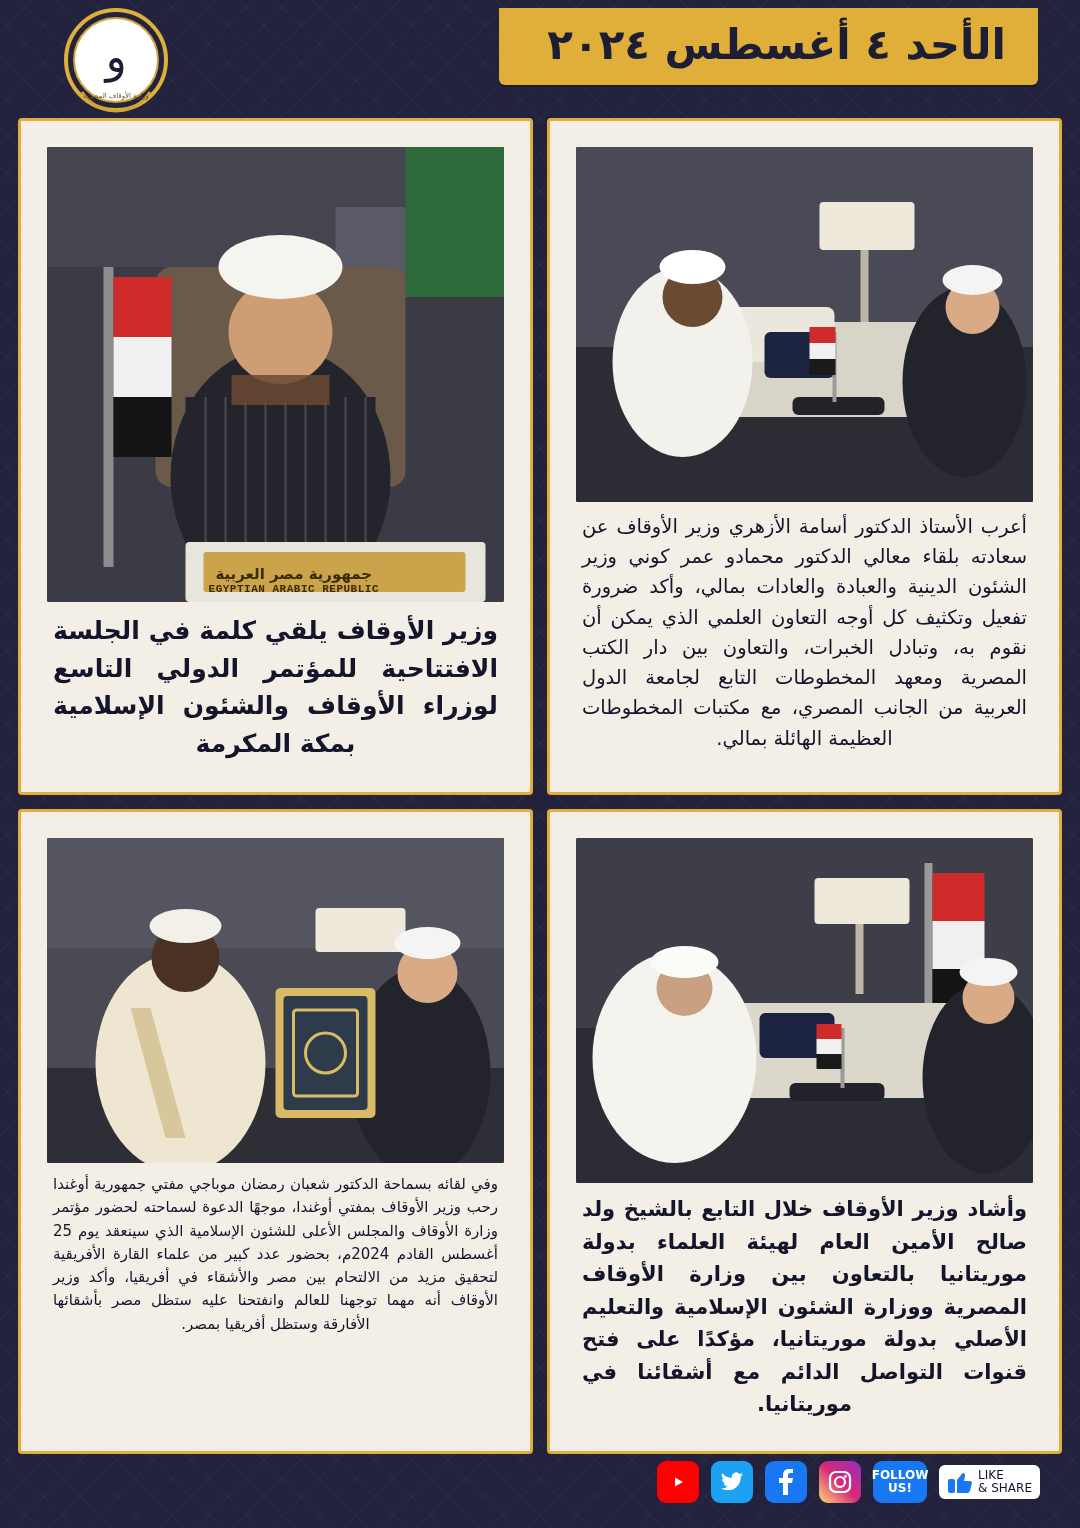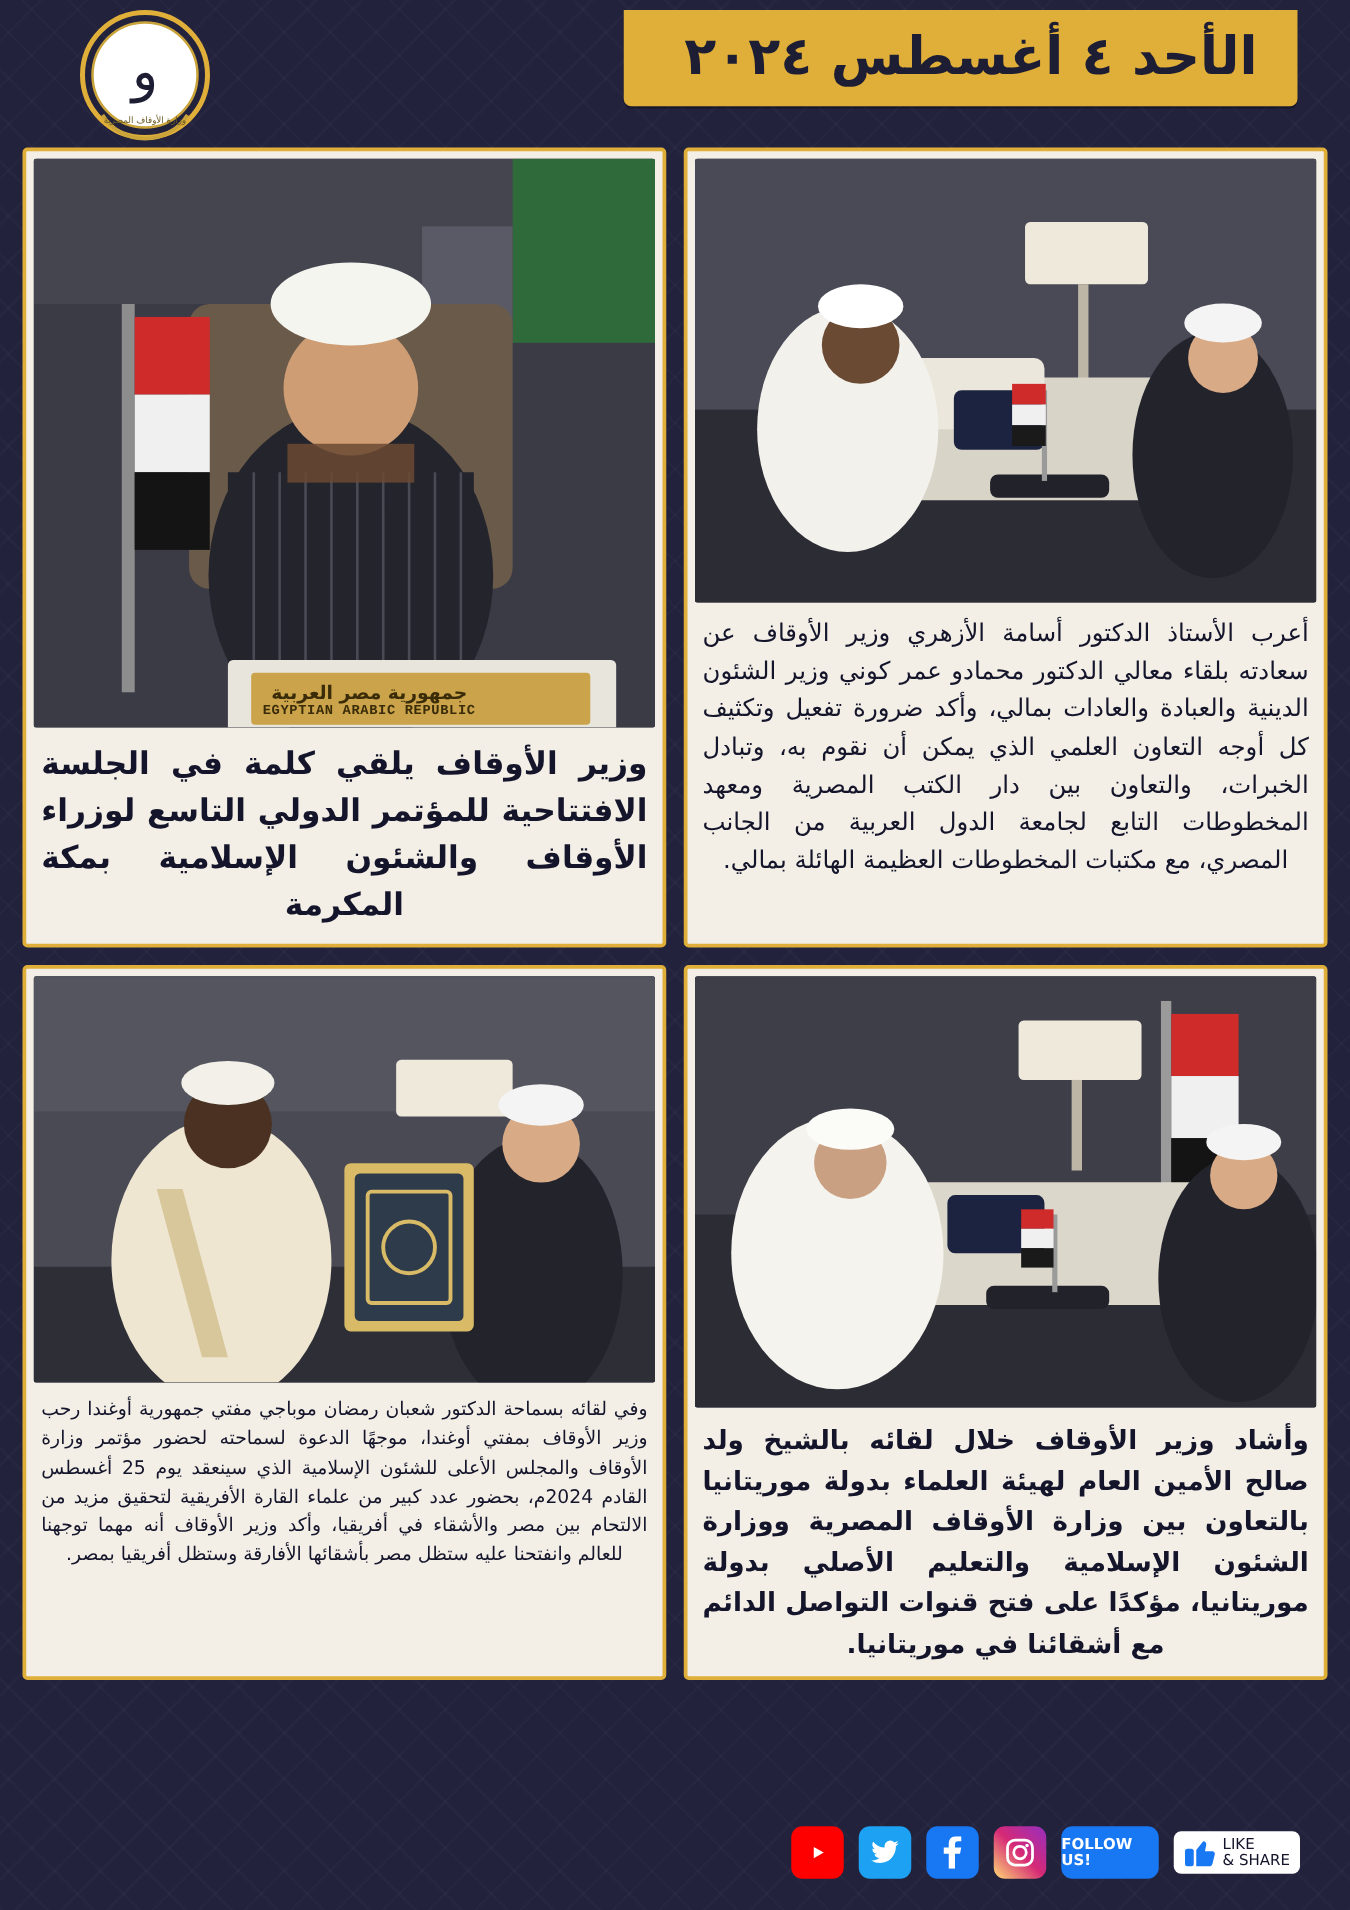--- a/index.html
+++ b/index.html
@@ -52,21 +52,21 @@
     display: grid;
     grid-template-columns: 1fr 1fr;
     grid-template-rows: auto auto;
     gap: 14px;
     padding: 0 4px;
   }
   .card {
     background: #f3efe6;
     border: 3px solid #e0af3a;
     border-radius: 4px;
-    padding: 6px;
+    padding: 26px;
     display: flex;
     flex-direction: column;
   }
   .card.tall { min-height: 640px; }
   .photo {
     width: 100%;
     border-radius: 2px;
     overflow: hidden;
     position: relative;
     background: #2e2e3c;
@@ -102,23 +102,23 @@
     color: #fff; font-size: 22px; font-weight: bold;
   }
   .sic.youtube { background: #ff0000; }
   .sic.twitter { background: #1da1f2; }
   .sic.facebook { background: #1877f2; }
   .sic.instagram { background: linear-gradient(45deg,#feda75,#d62976,#962fbf); }
   .follow {
     background: #1877f2; color: #fff;
     border-radius: 9px;
     font-size: 12px; font-weight: bold;
-    width: 78px; height: 42px;
+    width: 54px; height: 42px;
     display: flex; flex-direction: column;
-    align-items: flex-start; justify-content: center;
+    align-items: center; justify-content: center;
     line-height: 1.1;
     direction: ltr;
   }
   .likeshare {
     display: flex; align-items: center; gap: 5px;
     background: #ffffff; color: #14142b;
     border-radius: 6px; padding: 4px 8px;
     font-size: 12px; font-weight: normal;
     direction: ltr; line-height: 1.1;
   }
@@ -254,21 +254,21 @@
           <ellipse cx="420" cy="240" rx="62" ry="95" fill="#23232c"></ellipse>
           <circle cx="424" cy="160" r="26" fill="#d8ab86"></circle>
           <ellipse cx="424" cy="134" rx="29" ry="14" fill="#f4f4f4"></ellipse>
           <rect x="225" y="245" width="95" height="18" rx="6" fill="#22222a"></rect>
           <rect x="276" y="190" width="4" height="60" fill="#9a9a9a"></rect>
           <rect x="252" y="186" width="25" height="15" fill="#cf2b2b"></rect>
           <rect x="252" y="201" width="25" height="15" fill="#f0f0f0"></rect>
           <rect x="252" y="216" width="25" height="15" fill="#1a1a1a"></rect>
         </svg>
       </div>
-      <div class="cap bold">وأشاد وزير الأوقاف خلال لقائه بالشيخ ولد صالح الأمين العام لهيئة العلماء بدولة موريتانيا بالتعاون بين وزارة الأوقاف المصرية ووزارة الشئون الإسلامية والتعليم الأصلي بدولة موريتانيا، مؤكدًا على فتح قنوات التواصل الدائم مع أشقائنا في موريتانيا.</div>
+      <div class="cap bold">وأشاد وزير الأوقاف خلال التابع بالشيخ ولد صالح الأمين العام لهيئة العلماء بدولة موريتانيا بالتعاون بين وزارة الأوقاف المصرية ووزارة الشئون الإسلامية والتعليم الأصلي بدولة موريتانيا، مؤكدًا على فتح قنوات التواصل الدائم مع أشقائنا في موريتانيا.</div>
     </div>
 
     <div class="card">
       <div class="photo p4">
         <svg class="scene" viewBox="0 0 480 325" preserveAspectRatio="xMidYMid slice" aria-hidden="true">
           <rect width="480" height="325" fill="#4a4a54"></rect>
           <rect x="0" y="0" width="480" height="110" fill="#55555f"></rect>
           <rect x="0" y="230" width="480" height="95" fill="#2e2e36"></rect>
           <rect x="280" y="70" width="90" height="44" rx="4" fill="#efe9dc"></rect>
 

